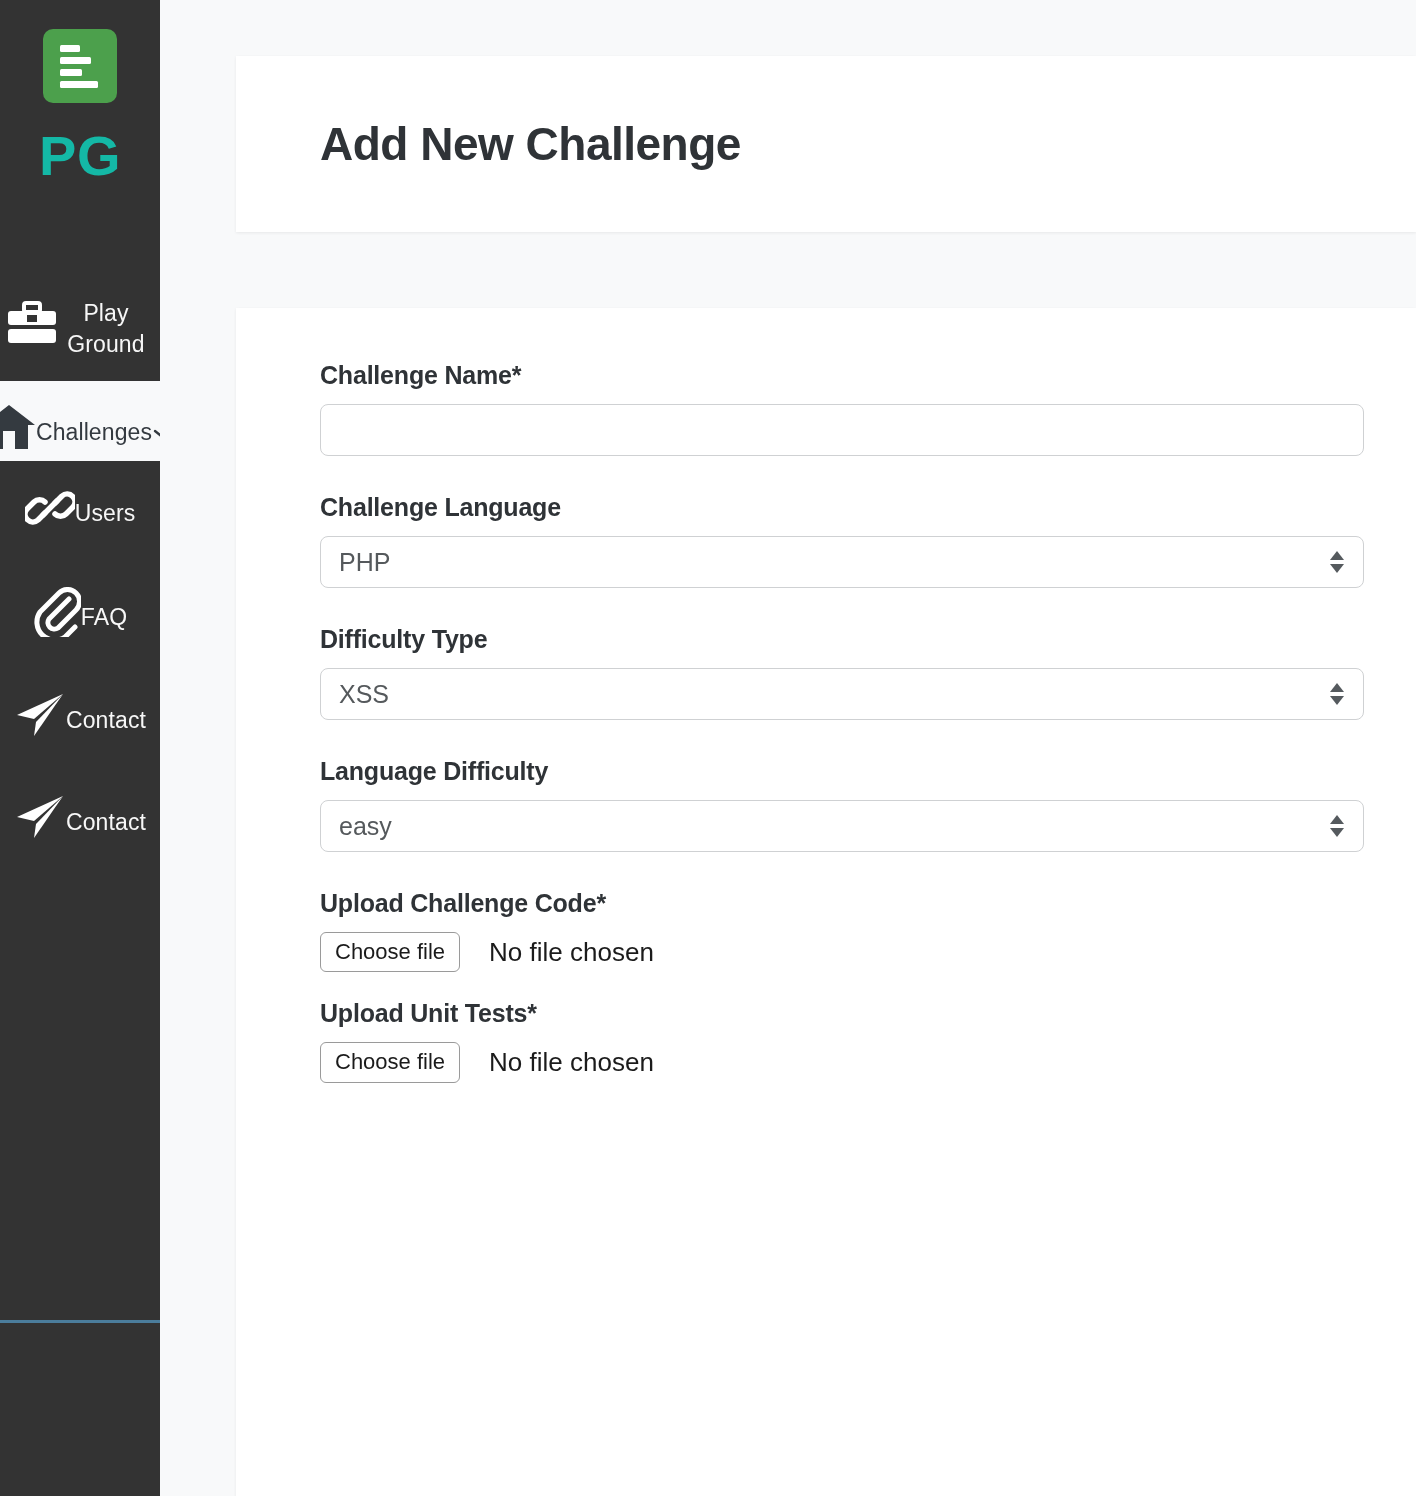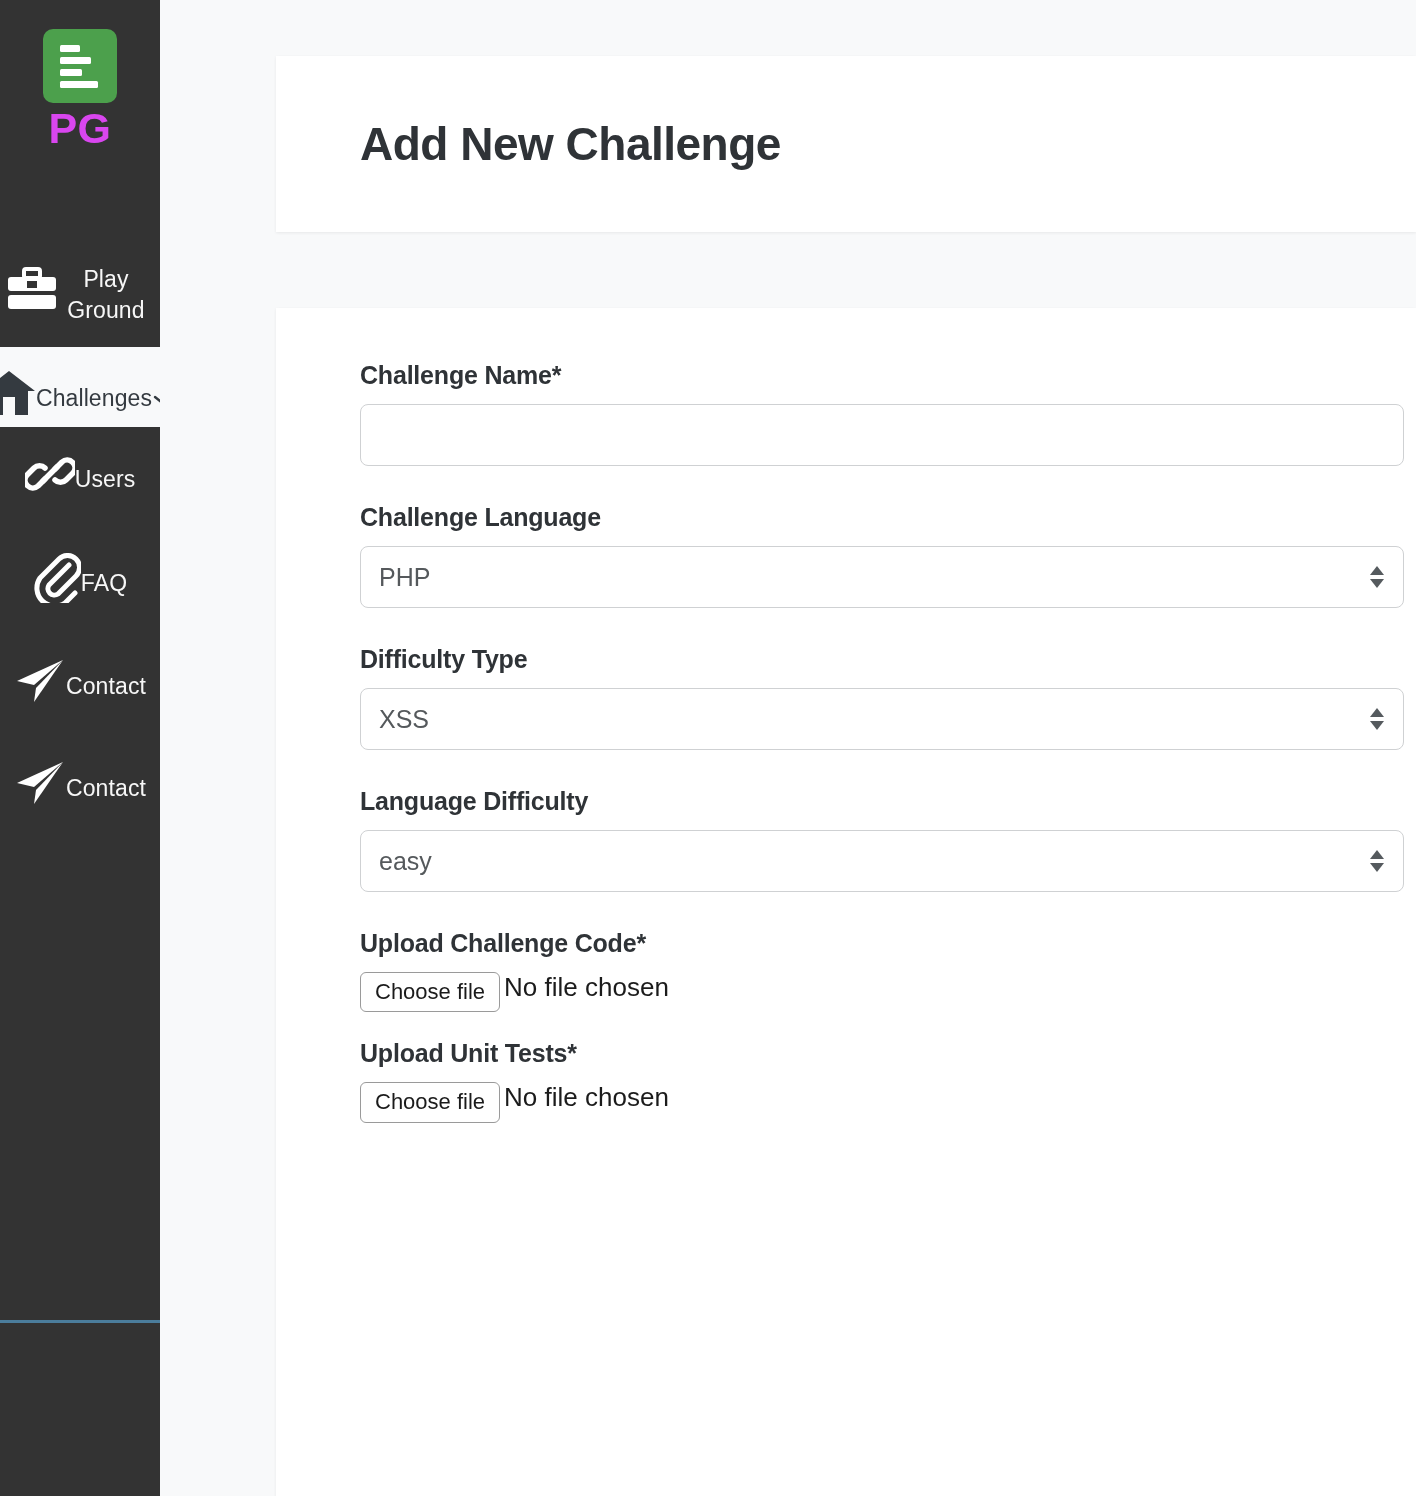--- a/index.html
+++ b/index.html
@@ -32,25 +32,25 @@
     align-items: center; justify-content: center;
     gap: 5px;
   }
   .brand-badge i { display: block; height: 7px; background: #fff; border-radius: 1.5px; }
   .brand-badge i.b1 { width: 20px; margin-right: 20px; }
   .brand-badge i.b2 { width: 31px; margin-right: 9px; }
   .brand-badge i.b3 { width: 22px; margin-right: 18px; }
   .brand-badge i.b4 { width: 38px; margin-right: 2px; }
 
   .brand-text {
-    color: #d946ef;
-    font-size: 43px;
+    color: #14b8a6;
+    font-size: 56px;
     font-weight: 700;
     letter-spacing: 0.5px;
-    margin-top: 4px;
+    margin-top: 25px;
     line-height: 1;
   }
 
   .nav { width: 100%; margin-top: 92px; }
   .nav-item {
     width: 100%;
     padding: 22px 6px 22px;
     display: flex;
     flex-direction: row;
     align-items: center;
@@ -84,21 +84,21 @@
     height: 3px;
     background: #4b7d9c;
   }
 
   
   .main {
     flex: 1;
     height: 1496px;
     background: #f8f9fa;
     position: relative;
-    padding-left: 116px;
+    padding-left: 76px;
     overflow: hidden;
   }
   .card {
     background: #ffffff;
     box-shadow: 0 1px 3px rgba(0,0,0,0.07);
   }
   .header-card {
     margin-top: 56px;
     height: 176px;
     display: flex;
@@ -124,21 +124,21 @@
     font-weight: 700;
     color: #2f3337;
     letter-spacing: -0.2px;
     display: block;
     margin-bottom: 14px;
     line-height: 1.2;
   }
   .text-input, .select-input {
     display: block;
     width: 1044px;
-    height: 62px;
+    height: 52px;
     border: 1px solid #cfd1d3;
     border-radius: 8px;
     background: #ffffff;
     font-size: 25px;
     font-family: "Liberation Sans", sans-serif;
     color: #55595c;
     padding: 0 18px;
     outline: none;
   }
   .select-wrap { position: relative; width: 1044px; }
@@ -154,21 +154,21 @@
     display: flex; flex-direction: column; gap: 4px;
     pointer-events: none;
   }
   .spinner span { display: block; width: 0; height: 0; border-left: 7px solid transparent; border-right: 7px solid transparent; }
   .spinner span.up { border-bottom: 9px solid #555a5e; }
   .spinner span.down { border-top: 9px solid #555a5e; }
 
   .gap-25 { height: 36px; }
   .gap-file { height: 26px; }
 
-  .file-row { display: flex; align-items: flex-start; gap: 4px; }
+  .file-row { display: flex; align-items: center; gap: 29px; }
   .file-btn {
     font-family: "Liberation Sans", sans-serif;
     font-size: 22px;
     color: #1b1b1b;
     background: #ffffff;
     border: 1px solid #9a9a9a;
     border-radius: 6px;
     padding: 6px 14px;
     line-height: 1.2;
     cursor: pointer;

